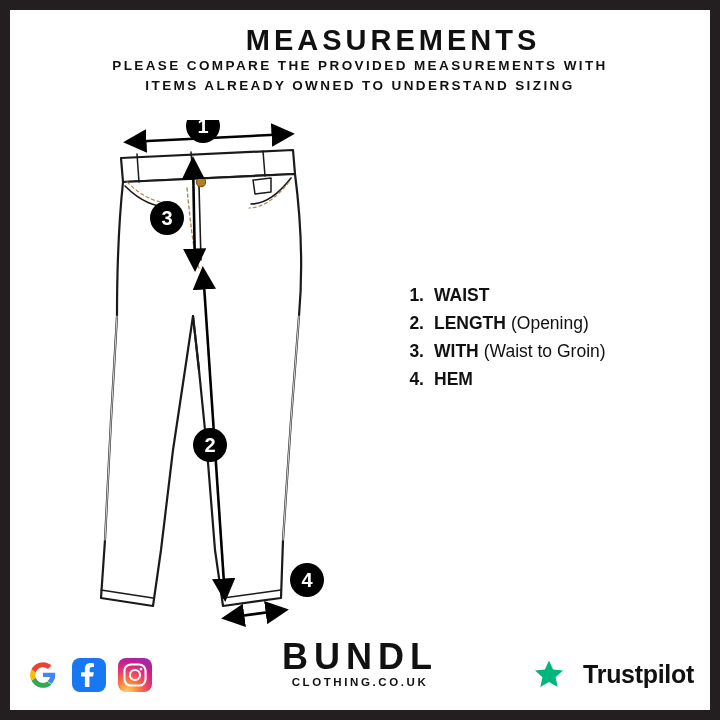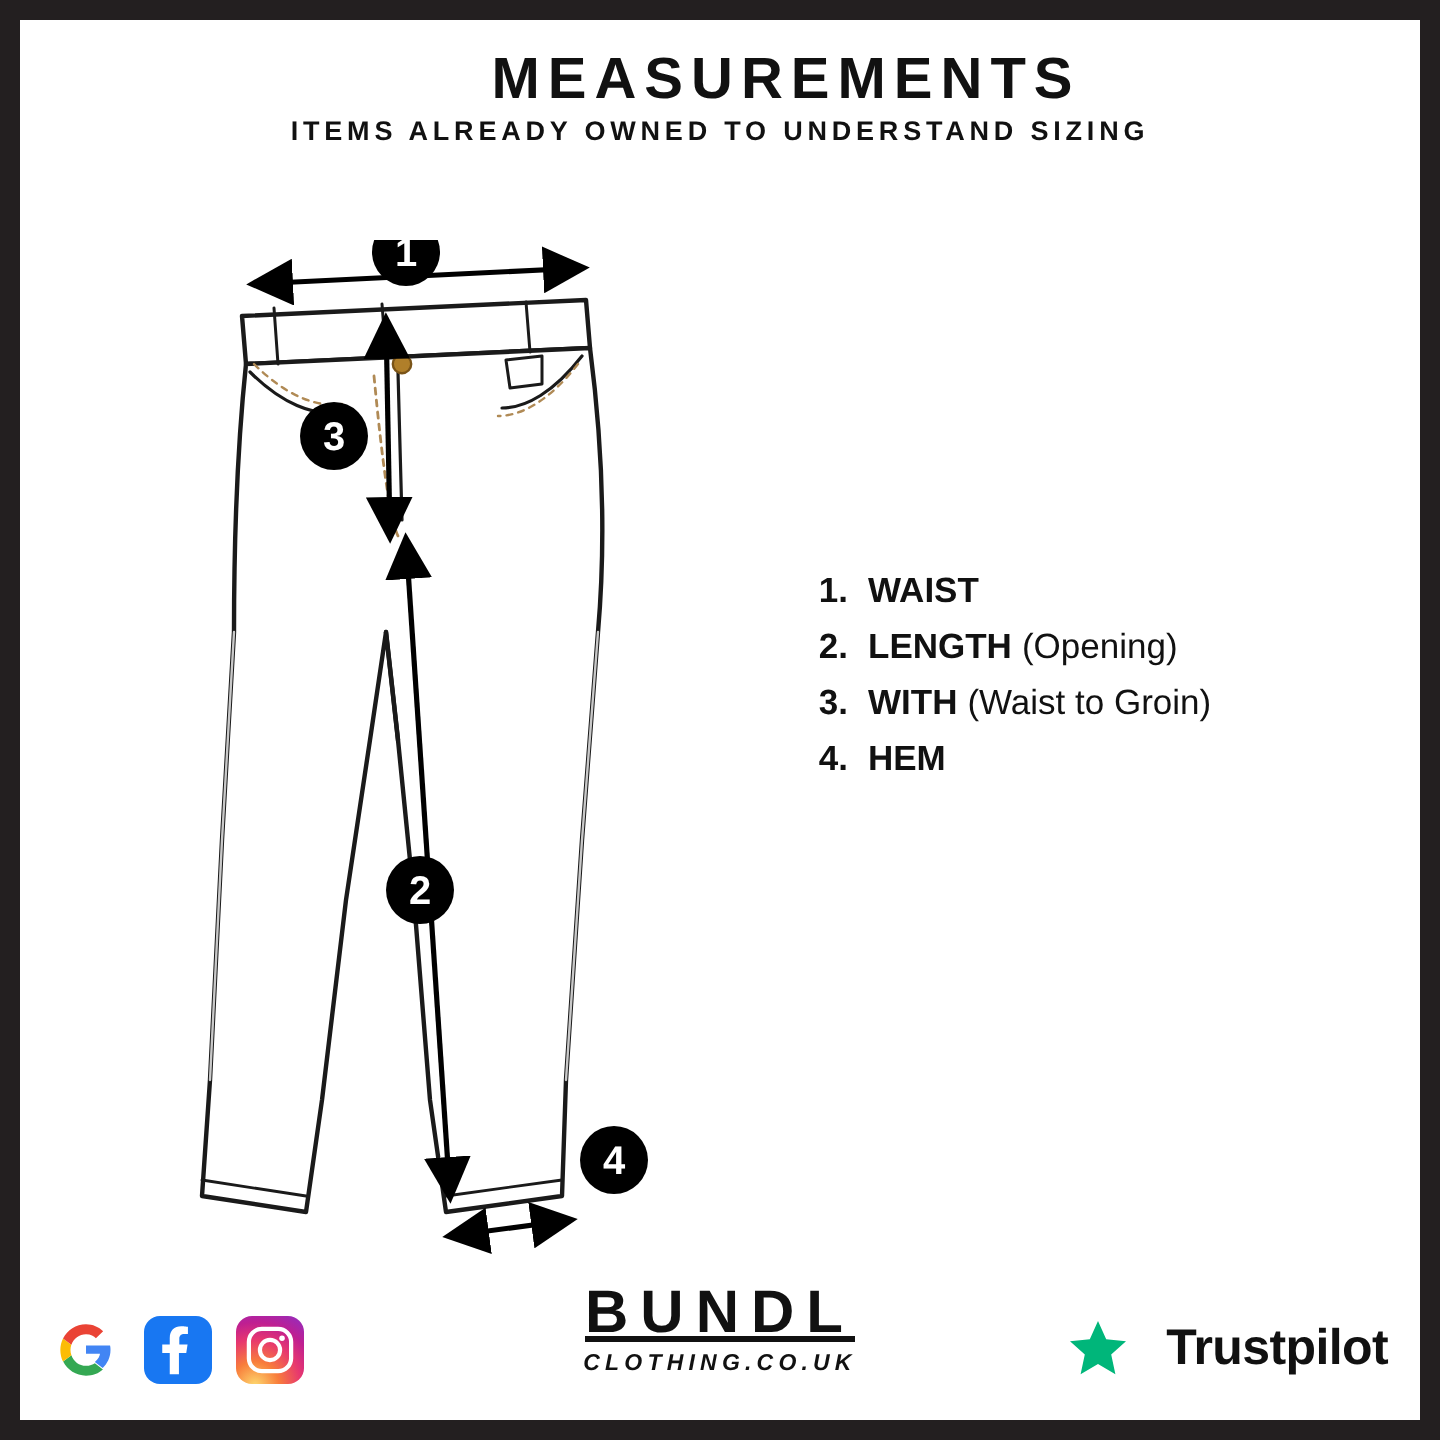--- a/index.html
+++ b/index.html
@@ -91,34 +91,32 @@
 
   
   .brand {
     position: absolute;
     left: 255px;
     top: 640px;
     width: 210px;
     text-align: center;
   }
   .brand-name {
-    font-size: 30px;
+    font-size: 36px;
     font-weight: bold;
     letter-spacing: 6px;
     color: #111111;
     line-height: 34px;
-    text-decoration: underline;
   }
   .brand-sub {
     font-size: 11.5px;
     font-weight: bold;
     letter-spacing: 2.6px;
     color: #111111;
     margin-top: 2px;
-    font-style: italic;
   }
 
   
   .socials {
     position: absolute;
     left: 26px;
     top: 658px;
     display: flex;
     align-items: center;
     gap: 12px;
@@ -160,20 +158,21 @@
 
 <div id="page">
 
   <div class="frame-top"></div>
   <div class="frame-bottom"></div>
   <div class="frame-left"></div>
   <div class="frame-right"></div>
 
   <div class="title">MEASUREMENTS</div>
   <div class="subtitle">
+    <div>PLEASE COMPARE THE PROVIDED MEASUREMENTS WITH</div>
     <div>ITEMS ALREADY OWNED TO UNDERSTAND SIZING</div>
   </div>
 
   <div id="jeans-wrap">
     <svg width="300" height="520" viewBox="0 0 300 520">
       <g fill="#ffffff" stroke="#1a1a1a" stroke-width="2.2" stroke-linejoin="round" stroke-linecap="round">
 
         <path d="M26 38 L198 30 L200 54 L28 62 Z"></path>
 
         <path d="M28 62 L200 54

